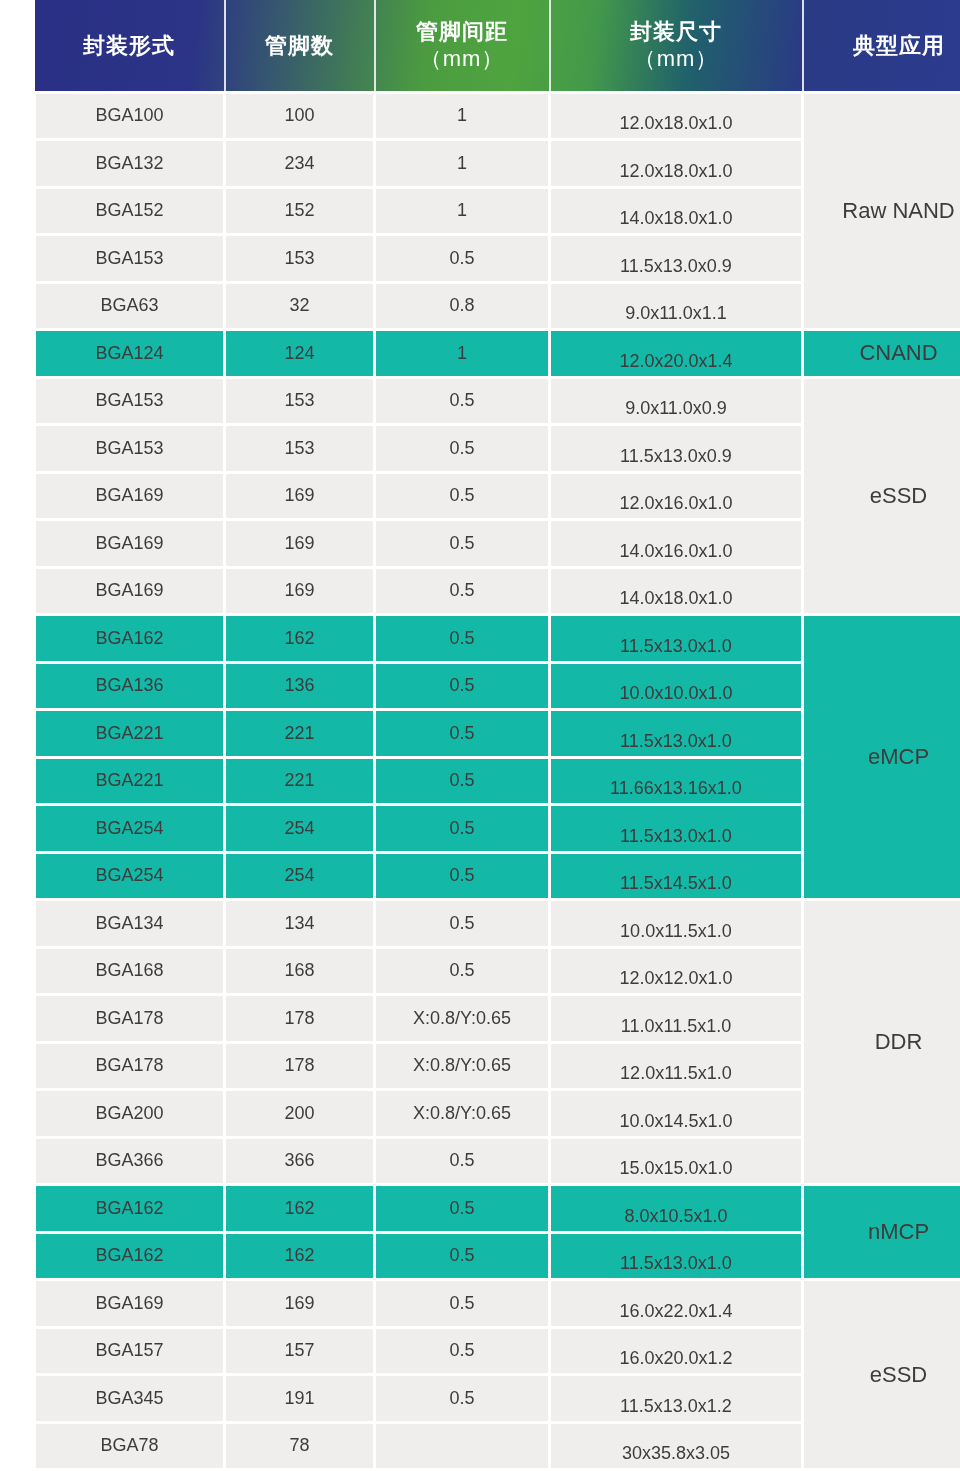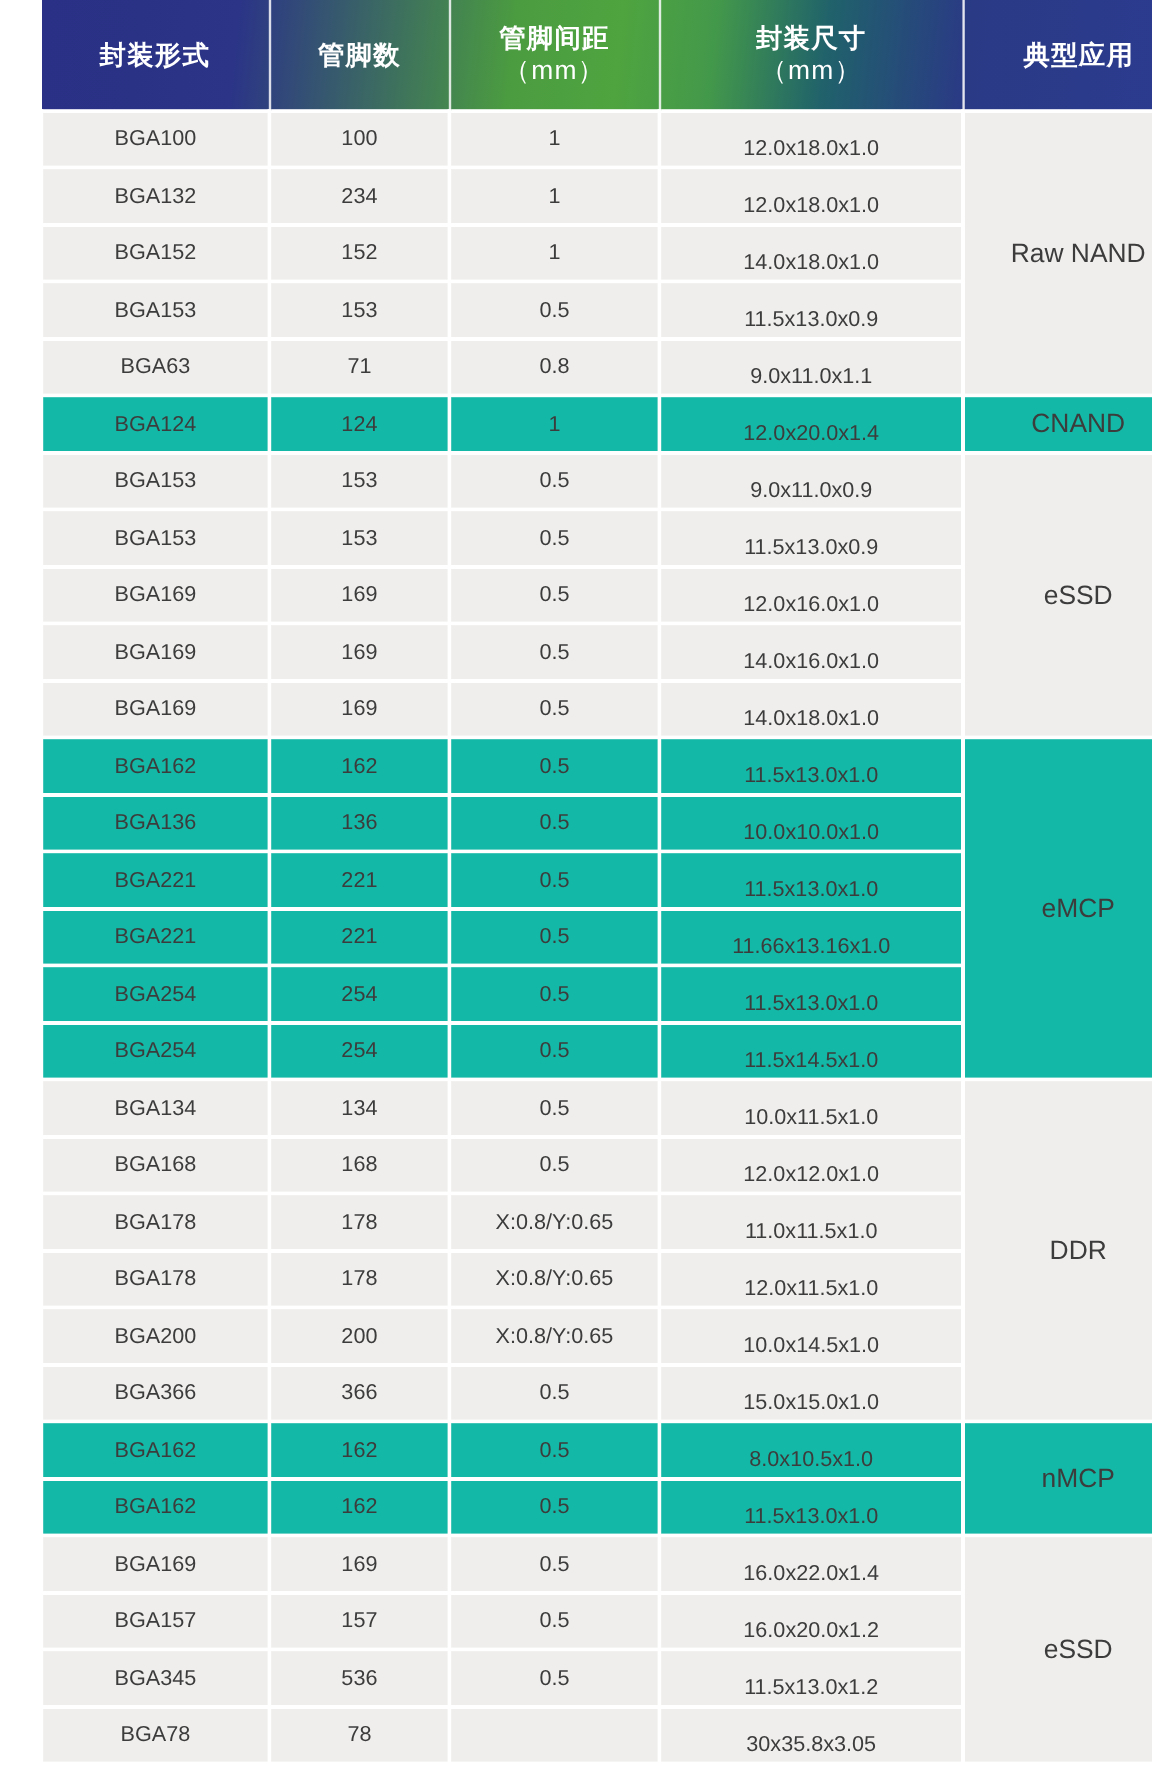--- a/index.html
+++ b/index.html
@@ -118,21 +118,21 @@
           <td class="size-cell">14.0x18.0x1.0</td>
         </tr>
         <tr class="light">
           <td>BGA153</td>
           <td>153</td>
           <td>0.5</td>
           <td class="size-cell">11.5x13.0x0.9</td>
         </tr>
         <tr class="light">
           <td>BGA63</td>
-          <td>71</td>
+          <td>32</td>
           <td>0.8</td>
           <td class="size-cell">9.0x11.0x1.1</td>
         </tr>
         <tr class="dark">
           <td>BGA124</td>
           <td>124</td>
           <td>1</td>
           <td class="size-cell">12.0x20.0x1.4</td>
           <td rowspan="1" class="app-cell">CNAND</td>
         </tr>
@@ -262,21 +262,21 @@
           <td rowspan="4" class="app-cell">eSSD</td>
         </tr>
         <tr class="light">
           <td>BGA157</td>
           <td>157</td>
           <td>0.5</td>
           <td class="size-cell">16.0x20.0x1.2</td>
         </tr>
         <tr class="light">
           <td>BGA345</td>
-          <td>536</td>
+          <td>191</td>
           <td>0.5</td>
           <td class="size-cell">11.5x13.0x1.2</td>
         </tr>
         <tr class="light">
           <td>BGA78</td>
           <td>78</td>
           <td></td>
           <td class="size-cell">30x35.8x3.05</td>
         </tr>
       </tbody>

